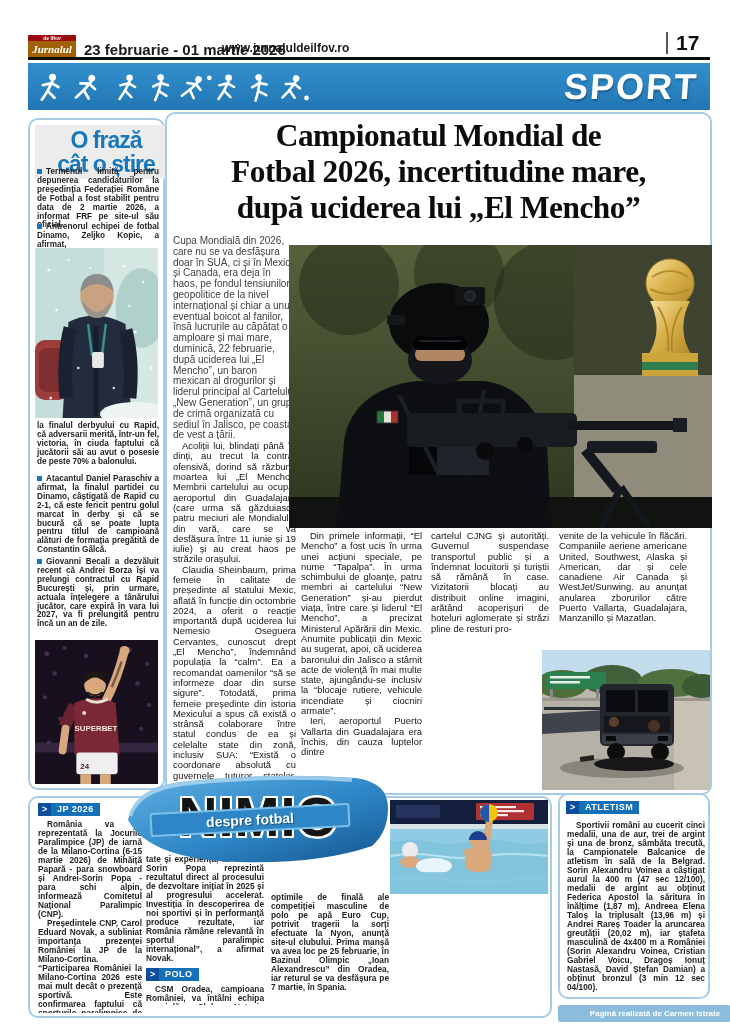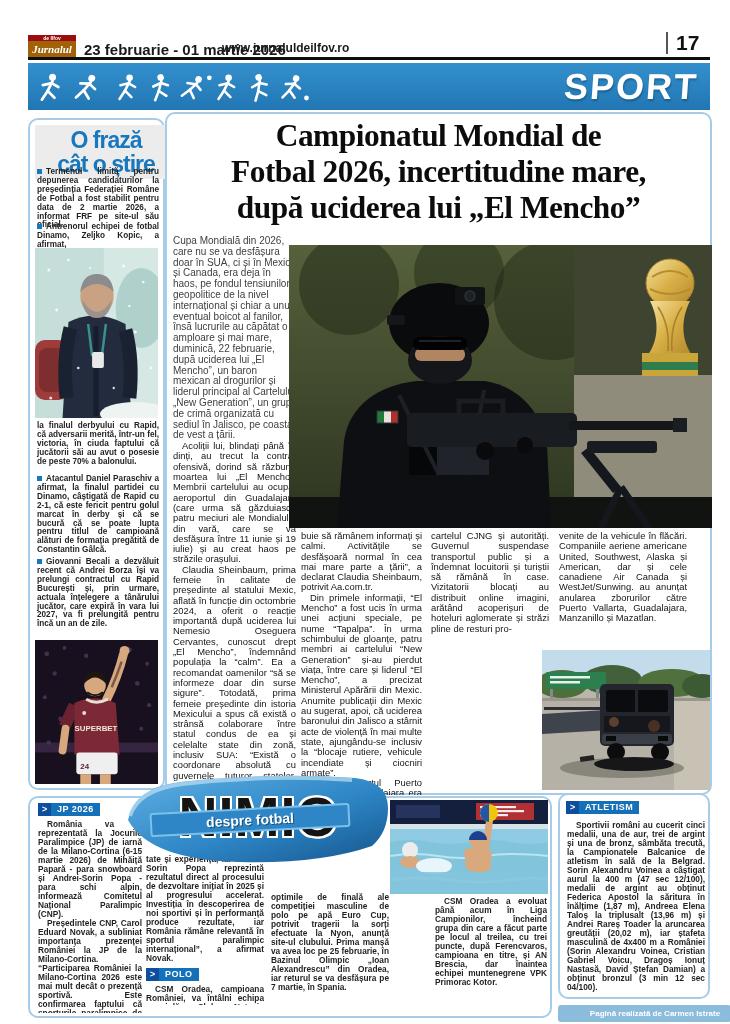--- a/index.html
+++ b/index.html
@@ -279,21 +279,20 @@
       <path d="M170,168 v-12 h44 v12" stroke="#1a1d22" stroke-width="5" fill="none"></path>
       <rect x="148" y="202" width="52" height="28" fill="#20242a"></rect>
       <circle cx="196" cy="206" r="9" fill="#0a0a0c"></circle>
       <circle cx="236" cy="200" r="8" fill="#0a0a0c"></circle>
       <path d="M300,202 L332,242 L324,248 L292,208 Z" fill="#14171b"></path>
       <path d="M332,242 L360,283 M332,242 L312,283" stroke="#14171b" stroke-width="7"></path>
       <rect x="298" y="196" width="70" height="12" rx="3" fill="#181b20"></rect>
     </svg>
 
     <div class="flowcol" style="left:134px;top:417px;width:121px;height:264px;">
-      <p class="bodyp">buie să rămânem informați și calmi. Activitățile se desfășoară normal în cea mai mare parte a țării”, a declarat Claudia Sheinbaum, potrivit Aa.com.tr.</p>
       <p class="bodyp ind">Din primele informații, “El Mencho” a fost ucis în urma unei acțiuni speciale, pe nume “Tapalpa”. În urma schimbului de gloanțe, patru membri ai cartelului “New Generation” și-au pierdut viața, între care și liderul “El Mencho”, a precizat Ministerul Apărării din Mexic. Anumite publicații din Mexic au sugerat, apoi, că uciderea baronului din Jalisco a stârnit acte de violență în mai multe state, ajungându-se inclusiv la “blocaje rutiere, vehicule incendiate și ciocniri armate”.</p>
       <p class="bodyp ind">Ieri, aeroportul Puerto Vallarta din Guadalajara era închis, din cauza luptelor dintre</p>
     </div>
 
     <div class="flowcol" style="left:264px;top:417px;width:118px;height:120px;">
       <p class="bodyp">cartelul CJNG și autorități. Guvernul suspendase transportul public și a îndemnat locuitorii și turiștii să rămână în case. Vizitatorii blocați au distribuit online imagini, arătând acoperișuri de hoteluri aglomerate și străzi pline de resturi pro-</p>
     </div>
 
     <div class="flowcol" style="left:392px;top:417px;width:128px;height:122px;">
       <p class="bodyp">venite de la vehicule în flăcări. Companiile aeriene americane United, Southwest, Alaska și American, dar și cele canadiene Air Canada și WestJet/Sunwing. au anunțat anularea zborurilor către Puerto Vallarta, Guadalajara, Manzanillo și Mazatlan.</p>
@@ -366,23 +365,20 @@
         <span class="badge-chev">&gt;</span>
         <span class="badge-label">POLO</span>
       </div>
       <p class="ind">CSM Oradea, campioana României, va întâlni echipa spaniolă Club Natacio Terrassa în</p>
     </div>
 
     <div class="bcol" style="left:241px;top:95px;width:118px;height:112px;">
       <p>optimile de finală ale competiției masculine de polo pe apă Euro Cup, potrivit tragerii la sorți efectuate la Nyon, anunță site-ul clubului. Prima manșă va avea loc pe 25 februarie, în Bazinul Olimpic „Ioan Alexandrescu” din Oradea, iar returul se va desfășura pe 7 martie, în Spania.</p>
     </div>
 
-    <div class="bcol" style="left:405px;top:99px;width:112px;height:108px;">
-      <p class="ind">CSM Oradea a evoluat până acum în Liga Campionilor, încheind grupa din care a făcut parte pe locul al treilea, cu trei puncte, după Ferencvaros, campioana en titre, și AN Brescia, dar înaintea echipei muntenegrene VPK Primorac Kotor.</p>
-    </div>
 
     <svg class="photo" style="left:360px;top:2px;width:158px;height:94px;" viewBox="0 0 158 94" preserveAspectRatio="none">
       <rect width="158" height="94" fill="#8fcbe2"></rect>
       <rect width="158" height="26" fill="#131f3c"></rect>
       <rect x="6" y="5" width="44" height="13" fill="#25335e"></rect>
       <rect x="86" y="3" width="58" height="17" fill="#b13034"></rect>
       <rect x="90" y="6" width="36" height="2.2" fill="#fff" opacity=".9"></rect>
       <rect x="90" y="10" width="44" height="2.2" fill="#fff" opacity=".9"></rect>
       <rect x="90" y="14" width="28" height="2.2" fill="#fff" opacity=".9"></rect>
       <rect y="24" width="158" height="5" fill="#d6e2e6"></rect>

